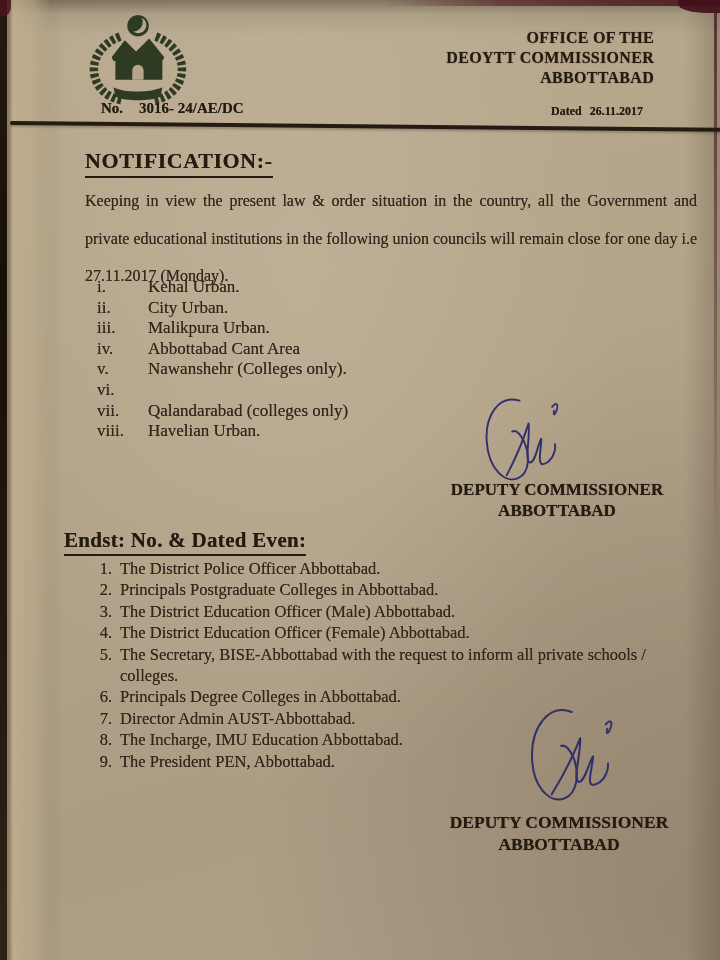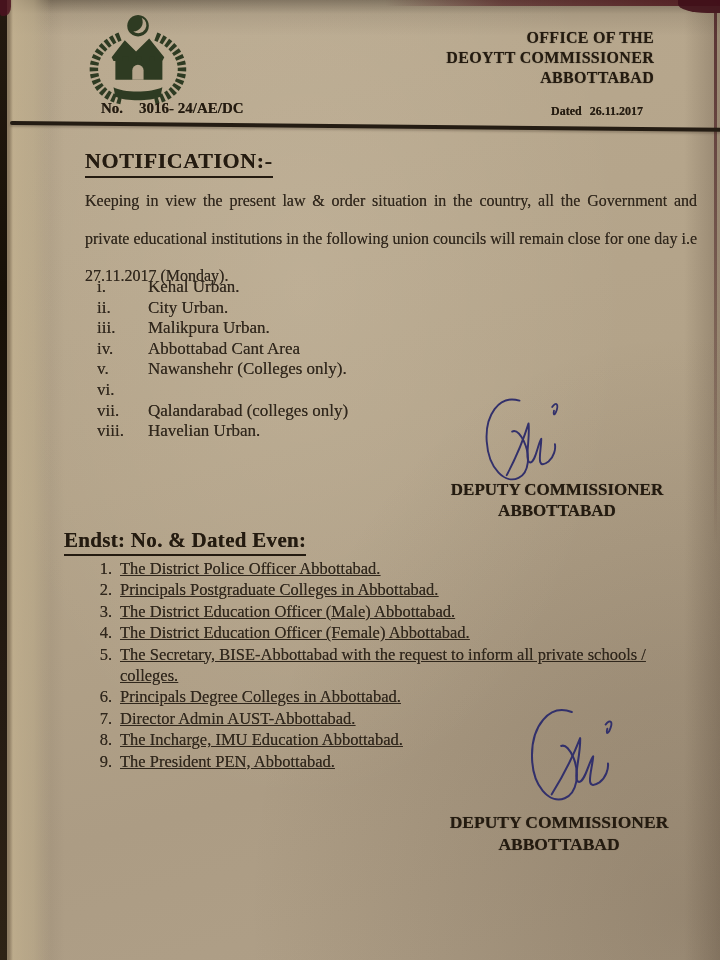--- a/index.html
+++ b/index.html
@@ -61,21 +61,21 @@
   .sig-block-2{position:absolute;left:438px;top:811px;width:242px;text-align:center;font-weight:bold;
     font-size:17.5px;line-height:22px;color:#241b10;text-shadow:0 0 .7px rgba(36,27,16,.7);}
   
   .endst-heading{position:absolute;left:64px;top:528px;font-weight:bold;font-size:21px;color:#241b10;
     letter-spacing:.3px;border-bottom:2.5px solid #241b10;padding-bottom:1px;
     text-shadow:0 0 .6px rgba(36,27,16,.75);}
   .recipient-list{position:absolute;left:90px;top:558px;width:604px;font-size:16.5px;line-height:21.4px;
     color:#30271c;text-shadow:0 0 .5px rgba(48,39,28,.7);}
   .recip-row{display:flex;}
   .recip-row .no{width:22px;flex:0 0 22px;text-align:right;margin-right:8px;}
-  .recip-row .nm{width:572px;text-decoration:underline;}
+  .recip-row .nm{width:572px;}
   svg .ink{stroke:#32306b;fill:none;stroke-linecap:round;stroke-linejoin:round;}
 </style>
 </head>
 <body>
 
 <div class="page">
 
   <div class="edge-left-dark"></div>
   <div class="edge-left-torn"></div>
   <div class="mark-top-left"></div>

